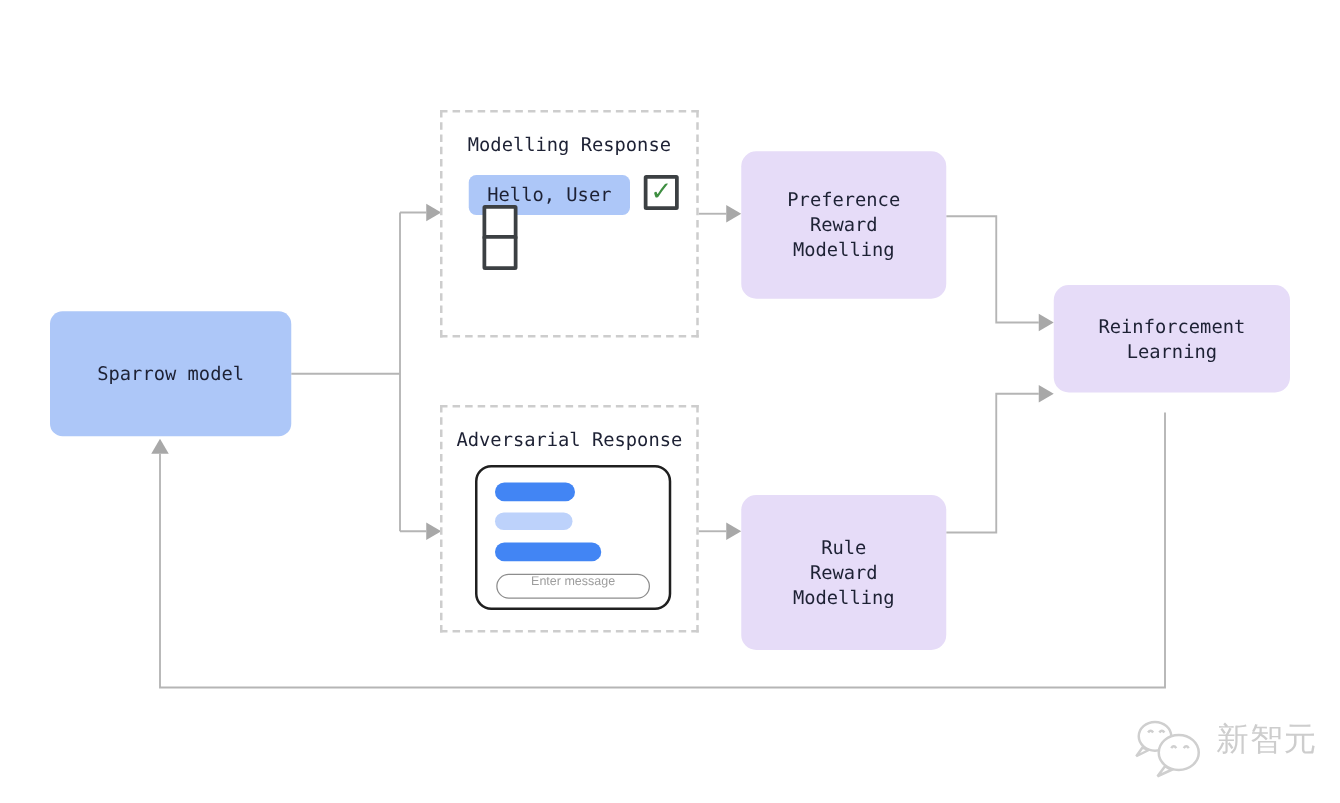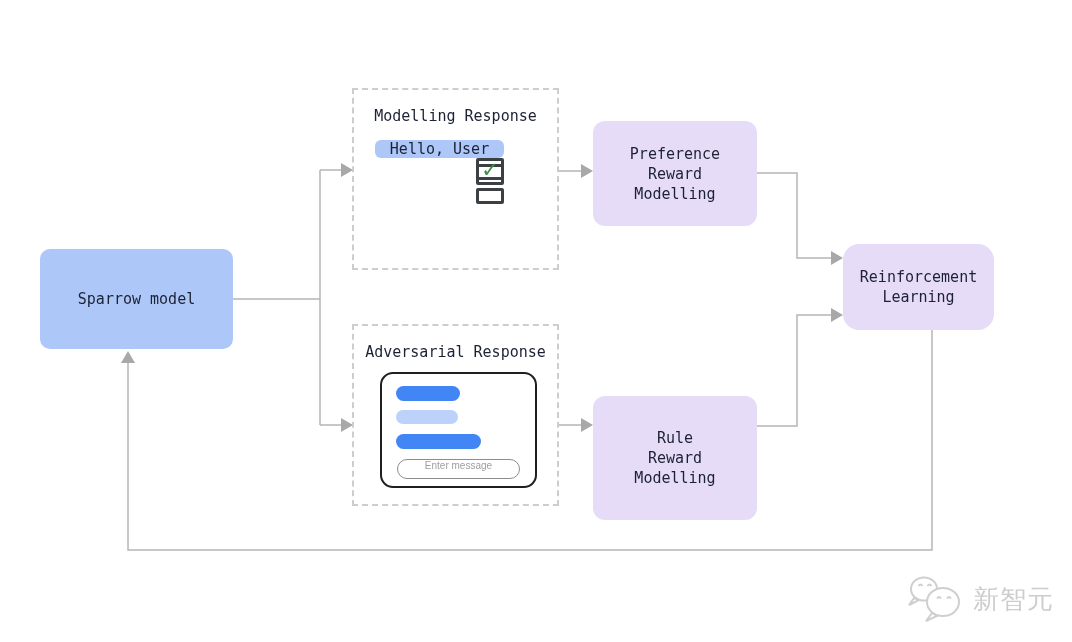--- a/index.html
+++ b/index.html
@@ -7,51 +7,51 @@
     position:relative;width:1072px;height:642px;background:#ffffff;
     font-family:"DejaVu Sans Mono","Liberation Mono",monospace;
     color:#1d2134;overflow:hidden;
   }
   svg.wires{position:absolute;left:0;top:0;z-index:1;}
   .node{position:absolute;z-index:2;display:flex;align-items:center;justify-content:center;
     text-align:center;font-size:15px;line-height:20px;white-space:pre-line;}
   .blue{background:#adc7f8;border-radius:10px;}
   .purple{background:#e6dcf8;border-radius:12px;}
   .sparrow{left:40px;top:249px;width:193px;height:100px;align-items:center;}
-  .pref-rm{left:593px;top:121px;width:164px;height:105px;}
+  .pref-rm{left:593px;top:121px;width:164px;height:118px;}
   .rule-rm{left:593px;top:396px;width:164px;height:124px;}
-  .rl{left:843px;top:244px;width:151px;height:86px;border-radius:16px;}
+  .rl{left:843px;top:228px;width:189px;height:86px;}
 
   .panel{position:absolute;z-index:2;width:203px;height:178px;
     border:2px dashed #cdcdcd;background:#fff;}
   .panel-pref{left:352px;top:88px;}
   .panel-adv{left:352px;top:324px;}
   .panel-title{position:absolute;top:17px;left:0;width:100%;text-align:center;
     font-size:15px;color:#1d2134;}
 
   .opt-rows{position:absolute;left:21px;top:50px;display:flex;flex-direction:column;gap:8px;}
-  .opt-row{display:flex;align-items:flex-end;height:16px;flex-direction:column;}
+  .opt-row{display:flex;align-items:flex-start;height:16px;}
   .pill{width:129px;height:32px;background:#adc7f8;border-radius:6px;
     display:flex;align-items:center;justify-content:center;font-size:15px;color:#1d2134;}
   .cbx{width:22px;height:22px;border:3px solid #3c4043;border-radius:2px;background:#fff;
     margin-left:11px;display:flex;align-items:center;justify-content:center;}
   .checkmark{font-size:21px;font-weight:bold;color:#3e8e41;line-height:1;
     font-family:"DejaVu Sans",sans-serif;transform:translateY(-1px);}
 
   .chat-card{position:absolute;left:26px;top:46px;width:153px;height:112px;
     border:2px solid #1f1f1f;border-radius:13px;background:#fff;}
   .bar{position:absolute;border-radius:8px;}
   .bar1{left:14px;top:12px;width:64px;height:15px;background:#4285f4;}
   .bar2{left:14px;top:36px;width:62px;height:14px;background:#bdd2fb;}
   .bar3{left:14px;top:60px;width:85px;height:15px;background:#4285f4;}
   .msg-input{position:absolute;left:15px;top:85px;width:121px;height:18px;
     border:1.5px solid #8d8d8d;border-radius:999px;display:flex;align-items:flex-start;justify-content:center;
     font-family:"Liberation Sans",sans-serif;font-size:10px;color:#9e9e9e;background:#fff;}
 
-  .watermark{position:absolute;left:903px;top:574px;z-index:2;display:flex;align-items:center;gap:6px;}
+  .watermark{position:absolute;left:903px;top:574px;z-index:2;display:flex;align-items:flex-start;gap:6px;}
   .wm-text{font-family:"Liberation Sans",sans-serif;font-size:26px;color:#cdcdcd;letter-spacing:1px;}
 </style>
 </head>
 <body>
 
 <div class="canvas">
 
   <svg class="wires" width="1072" height="642" viewBox="0 0 1072 642">
     <g stroke="#b5b5b5" stroke-width="1.5" fill="none">
 

